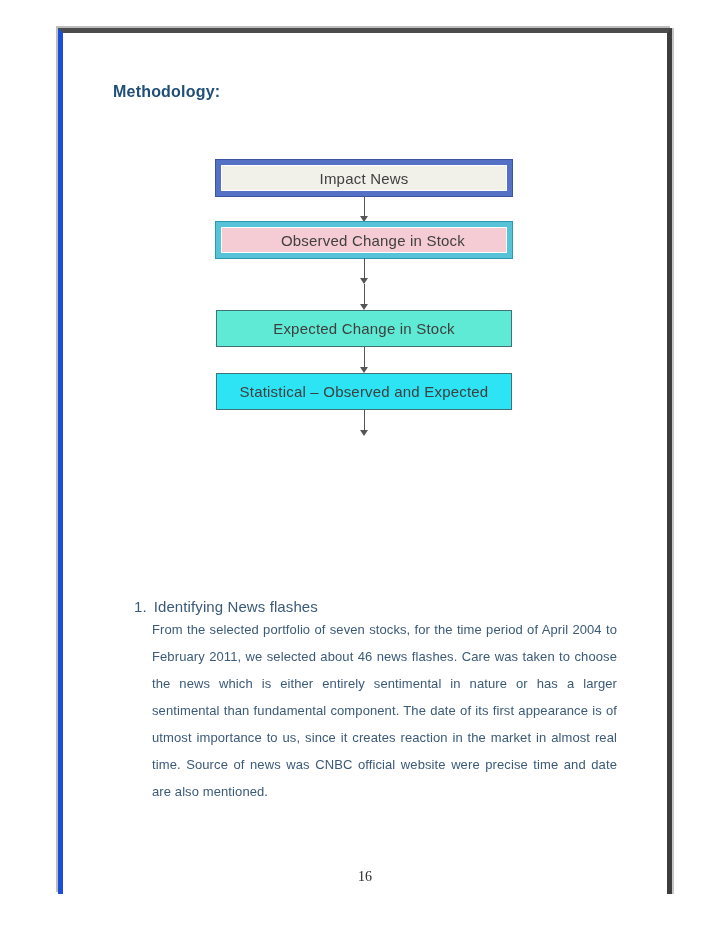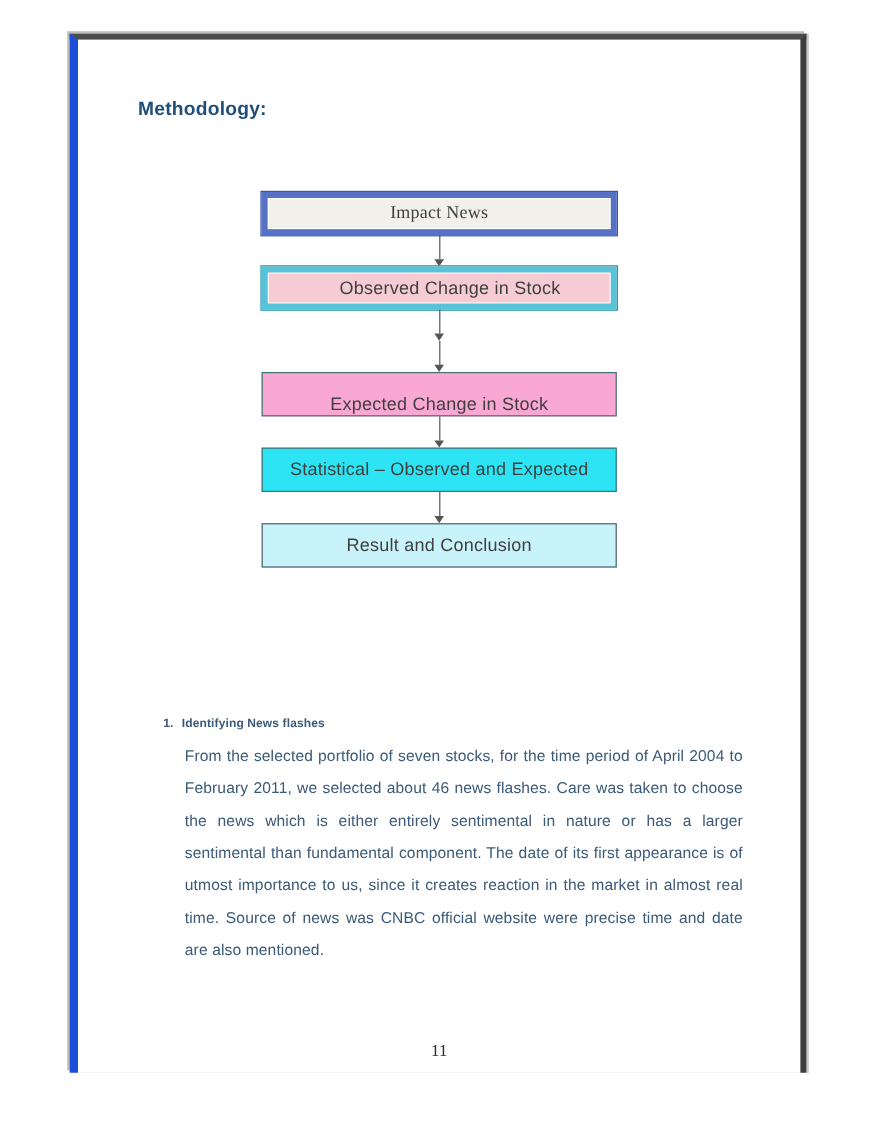--- a/index.html
+++ b/index.html
@@ -9,21 +9,21 @@
     --arrow-color:#555555;
   }
   html,body{
     margin:0;padding:0;width:728px;height:943px;background:#ffffff;
     overflow:hidden;font-family:"Liberation Sans",sans-serif;
   }
   .canvas{position:relative;width:728px;height:943px;background:#ffffff;}
   .page-frame{
     position:absolute;left:58px;top:28px;width:614px;height:866px;
     box-sizing:border-box;background:#ffffff;
-    border-left:7px solid #1d4ed8;
+    border-left:5px solid #1d4ed8;
     border-top:5px solid #4c4c4c;
     border-right:5px solid #3d3d3d;
     box-shadow:-2px -2px 0 #bdbdbd, 2px 0 0 #c6c6c6;
   }
   .page-inner{position:relative;width:100%;height:100%;}
   .doc-title{
     position:absolute;left:50px;top:50px;
     font-size:16px;font-weight:bold;color:var(--title-color);
     letter-spacing:0.2px;
   }
@@ -49,21 +49,21 @@
     width:0;height:0;flex:none;
     border-left:4px solid transparent;border-right:4px solid transparent;
     border-top:6px solid var(--arrow-color);
   }
   .intro-text{
     position:absolute;left:48px;top:529px;width:520px;
     font-size:12.5px;color:var(--body-color);letter-spacing:0.1px;
   }
   .list-row{
     position:absolute;left:71px;top:565px;
-    font-size:10px;color:var(--body-color);letter-spacing:0.1px;font-weight:bold;
+    font-size:15px;color:var(--body-color);letter-spacing:0.1px;
   }
   .list-row .num{display:inline-block;margin-right:7px;}
   .paragraph-text{
     position:absolute;left:89px;top:583px;width:465px;
     font-size:13px;color:var(--body-color);letter-spacing:0.1px;
     line-height:27px;text-align:justify;text-justify:inter-word;
   }
   .page-number{
     position:absolute;left:0;right:0;top:836px;text-align:center;
     font-family:"Liberation Serif",serif;font-size:14px;color:#2b2b2b;
@@ -73,67 +73,64 @@
 <body>
 
 <div class="canvas">
   <div class="page-frame">
     <div class="page-inner">
 
       <div class="doc-title">Methodology:</div>
 
       <div class="flowchart">
 
-        <div class="fc-box thick" style="background: rgb(241, 240, 233); border: 5px solid rgb(85, 113, 197); box-shadow: rgb(58, 83, 163) 0px 0px 0px 1px, rgb(255, 255, 255) 0px 0px 0px 1px inset; font-family: Liberation Serif, serif;">
+        <div class="fc-box thick" style="background: rgb(241, 240, 233); border: 5px solid rgb(85, 113, 197); box-shadow: rgb(58, 83, 163) 0px 0px 0px 1px, rgb(255, 255, 255) 0px 0px 0px 1px inset;">
           <span class="fc-label">Impact News</span>
         </div>
         <div class="arrow">
           <span class="shaft"></span>
           <span class="head"></span>
         </div>
 
         <div class="fc-box thick" style="background: rgb(245, 204, 211); border: 5px solid rgb(86, 195, 217); box-shadow: rgb(47, 151, 174) 0px 0px 0px 1px, rgb(255, 255, 255) 0px 0px 0px 1px inset; padding-left: 18px;">
           <span class="fc-label">Observed Change in Stock</span>
         </div>
         <div class="arrow">
           <span class="shaft"></span>
           <span class="head"></span>
         </div>
 
         <div class="arrow">
           <span class="shaft"></span>
           <span class="head"></span>
         </div>
 
-        <div class="fc-box" style="background: #f9a8d4; border: 1px solid rgb(62, 114, 119); align-items: flex-end;">
+        <div class="fc-box" style="background: #5eead4; border: 1px solid rgb(62, 114, 119);">
           <span class="fc-label">Expected Change in Stock</span>
         </div>
         <div class="arrow">
           <span class="shaft"></span>
           <span class="head"></span>
         </div>
 
         <div class="fc-box" style="background: rgb(45, 228, 244); border: 1px solid rgb(62, 114, 119);">
           <span class="fc-label">Statistical – Observed and Expected</span>
         </div>
         <div class="arrow">
           <span class="shaft"></span>
           <span class="head"></span>
         </div>
 
-        <div class="fc-box" style="background: rgb(201, 243, 251); border: 1px solid rgb(78, 95, 102);">
-          <span class="fc-label">Result and Conclusion</span>
-        </div>
 
       </div>
 
 
       <div class="list-row">
         <span class="num">1.</span><span>Identifying News flashes</span>
       </div>
 
       <div class="paragraph-text">From the selected portfolio of seven stocks, for the time period of April 2004 to February 2011, we selected about 46 news flashes. Care was taken to choose the news which is either entirely sentimental in nature or has a larger sentimental than fundamental component. The date of its first appearance is of utmost importance to us, since it creates reaction in the market in almost real time. Source of news was CNBC official website were precise time and date are also mentioned.</div>
 
-      <div class="page-number">11</div>
+      <div class="page-number">16</div>
 
     </div>
   </div>
 </div>
 
 </body></html>

